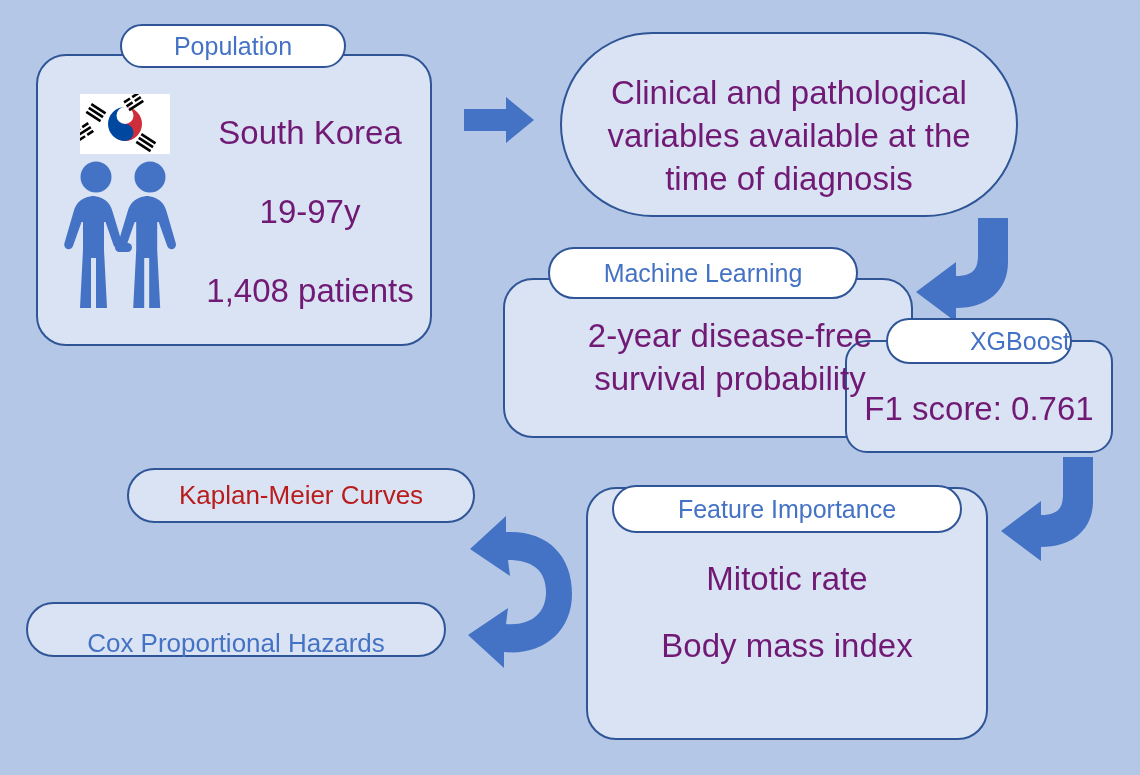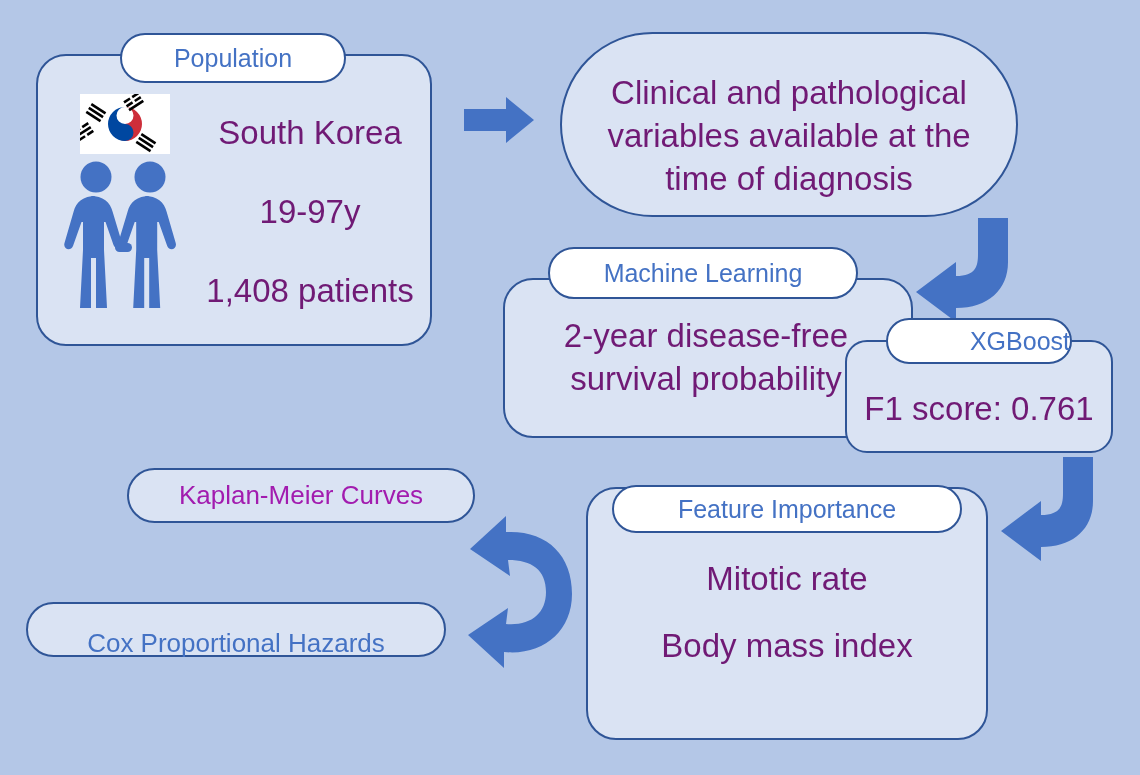--- a/index.html
+++ b/index.html
@@ -74,39 +74,39 @@
     position: absolute;
     z-index: 4;
   }
   .people {
     position: absolute;
     z-index: 4;
   }
 
   
   #population-panel   { left: 36px;  top: 54px;  width: 396px; height: 292px; }
-  #population-tag     { left: 120px; top: 33px;  width: 226px; height: 50px; }
+  #population-tag     { left: 120px; top: 24px;  width: 226px; height: 44px; }
   #kr-flag            { left: 80px;  top: 94px;  width: 90px;  height: 60px; }
   #people-icon        { left: 58px;  top: 160px; width: 135px; height: 150px; }
   #population-lines   { left: 196px; top: 112px; width: 228px; }
 
   #clinical-panel     { left: 560px; top: 32px;  width: 458px; height: 185px;
                         border-radius: 93px; }
   #clinical-text      { left: 584px; top: 72px;  width: 410px; }
 
   #ml-panel           { left: 503px; top: 278px; width: 410px; height: 160px; }
   #ml-tag             { left: 548px; top: 247px; width: 310px; height: 52px; }
-  #ml-text            { left: 516px; top: 315px; width: 380px; }
+  #ml-text            { left: 540px; top: 315px; width: 380px; }
 
   #xgb-panel          { left: 845px; top: 340px; width: 268px; height: 113px; border-radius: 22px; }
   #xgb-tag            { left: 886px; top: 318px; width: 186px; height: 46px; justify-content: flex-end; }
   #xgb-text           { left: 860px; top: 388px; width: 238px; }
 
   #km-pill            { left: 127px; top: 468px; width: 348px; height: 55px; }
-  #km-label           { font-size: 26px; color:#a21caf; }
+  #km-label           { font-size: 26px; color:#b91c1c; }
   #cox-pill           { left: 26px;  top: 602px; width: 420px; height: 55px; }
   #cox-label          { font-size: 26px; color:#4472c4;margin-top:28px; }
 
   #fi-panel           { left: 586px; top: 487px; width: 402px; height: 253px; }
   #fi-tag             { left: 612px; top: 485px; width: 350px; height: 48px; }
   #fi-list            { left: 606px; top: 558px; width: 362px; }
   #fi-list div        { margin-bottom: 24px; }
 
   #arrow-straight     { left: 462px; top: 92px;  width: 74px;  height: 56px; }
   #arrow-curve-1      { left: 900px; top: 216px; width: 120px; height: 110px; }

